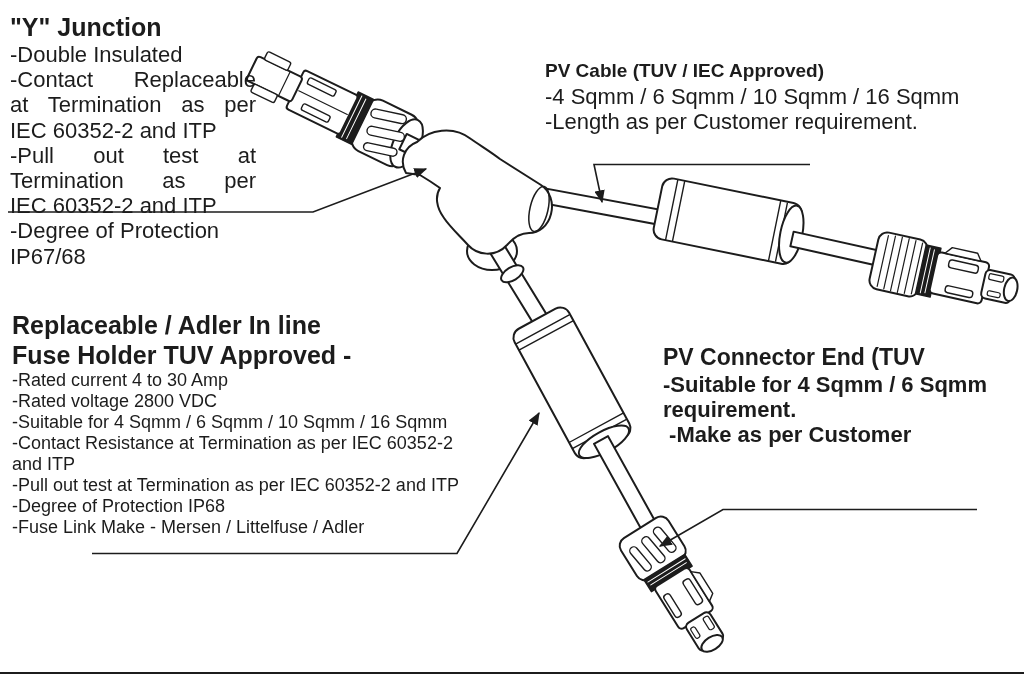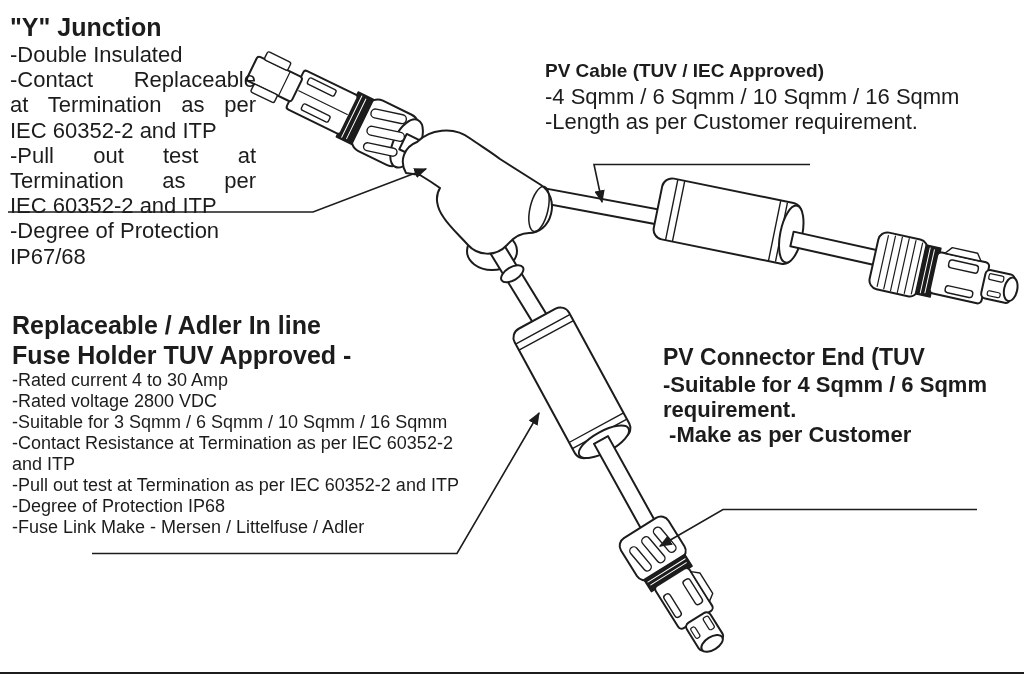--- a/index.html
+++ b/index.html
@@ -167,21 +167,21 @@
     <div class="heading">PV Cable (TUV / IEC Approved)</div>
     <div class="line">-4 Sqmm / 6 Sqmm / 10 Sqmm / 16 Sqmm</div>
     <div class="line">-Length as per Customer requirement.</div>
   </div>
 
   <div class="block b3">
     <div class="heading">Replaceable / Adler In line</div>
     <div class="heading">Fuse Holder TUV Approved -</div>
     <div class="line">-Rated current 4 to 30 Amp</div>
     <div class="line">-Rated voltage 2800 VDC</div>
-    <div class="line">-Suitable for 3 Sqmm / 6 Sqmm / 10 Sqmm / 16 Sqmm</div>
+    <div class="line">-Suitable for 4 Sqmm / 6 Sqmm / 10 Sqmm / 16 Sqmm</div>
     <div class="line">-Contact Resistance at Termination as per IEC 60352-2</div>
     <div class="line">and ITP</div>
     <div class="line">-Pull out test at Termination as per IEC 60352-2 and ITP</div>
     <div class="line">-Degree of Protection IP68</div>
     <div class="line">-Fuse Link Make - Mersen / Littelfuse / Adler</div>
   </div>
 
   <div class="block b4">
     <div class="heading">PV Connector End (TUV</div>
     <div class="line pre">-Suitable for 4 Sqmm / 6 Sqmm</div>

